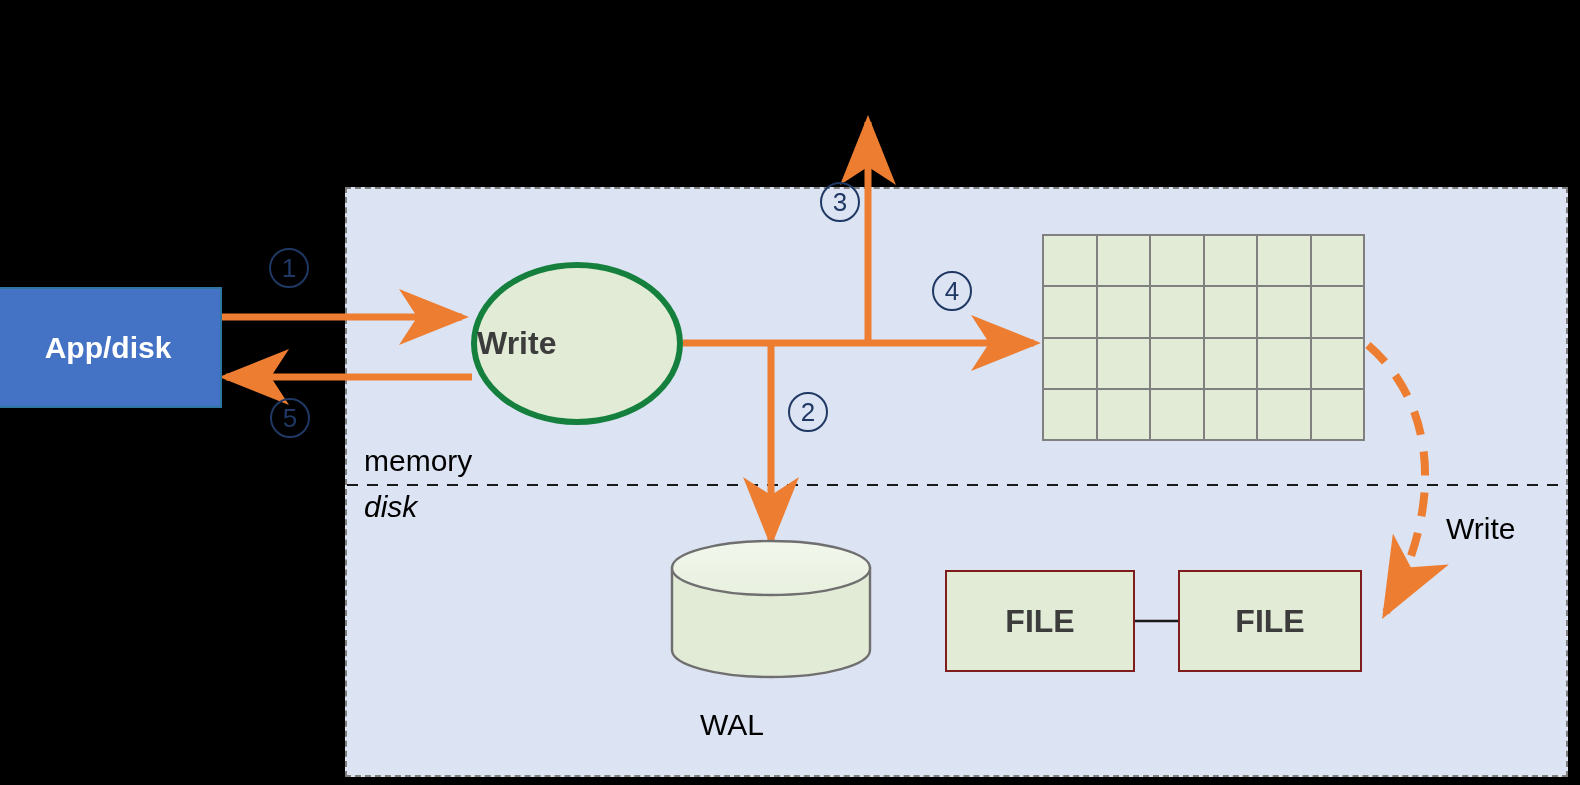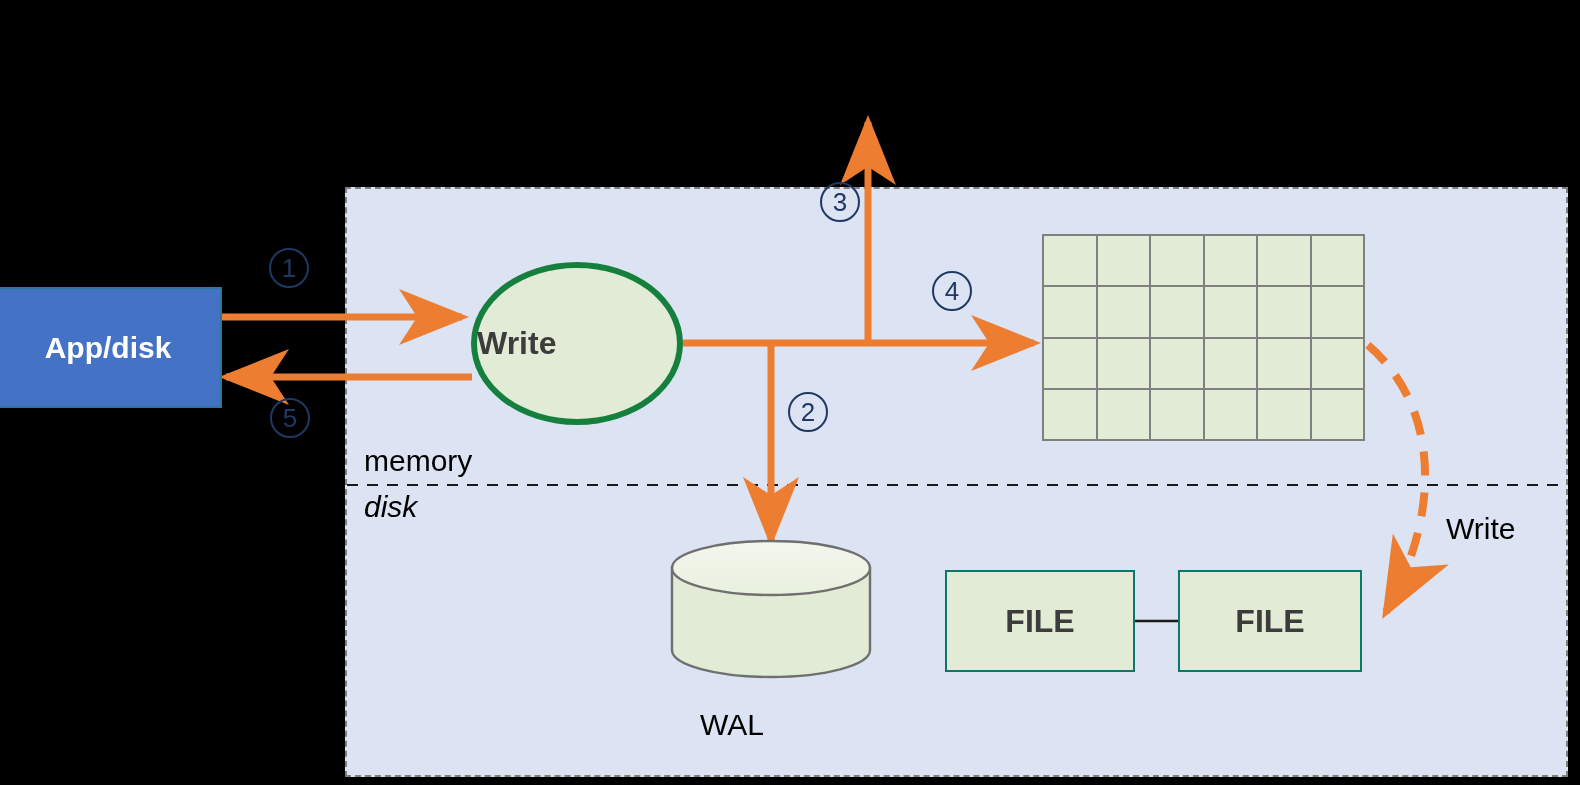--- a/index.html
+++ b/index.html
@@ -72,21 +72,21 @@
     position: absolute;
     background: #dce3f2;
     border: 2px dashed #7f7f7f;
     box-sizing: border-box;
   }
 
   
   .green-box {
     position: absolute;
     background: #e2ebd6;
-    border: 2px solid #0f766e;
+    border: 2px solid #7f1d1d;
     box-sizing: border-box;
     display: flex;
     align-items: center;
     justify-content: center;
   }
   .green-box .green-text {
     color: #3c3c3c;
     font-weight: bold;
     font-size: 32px;
   }

